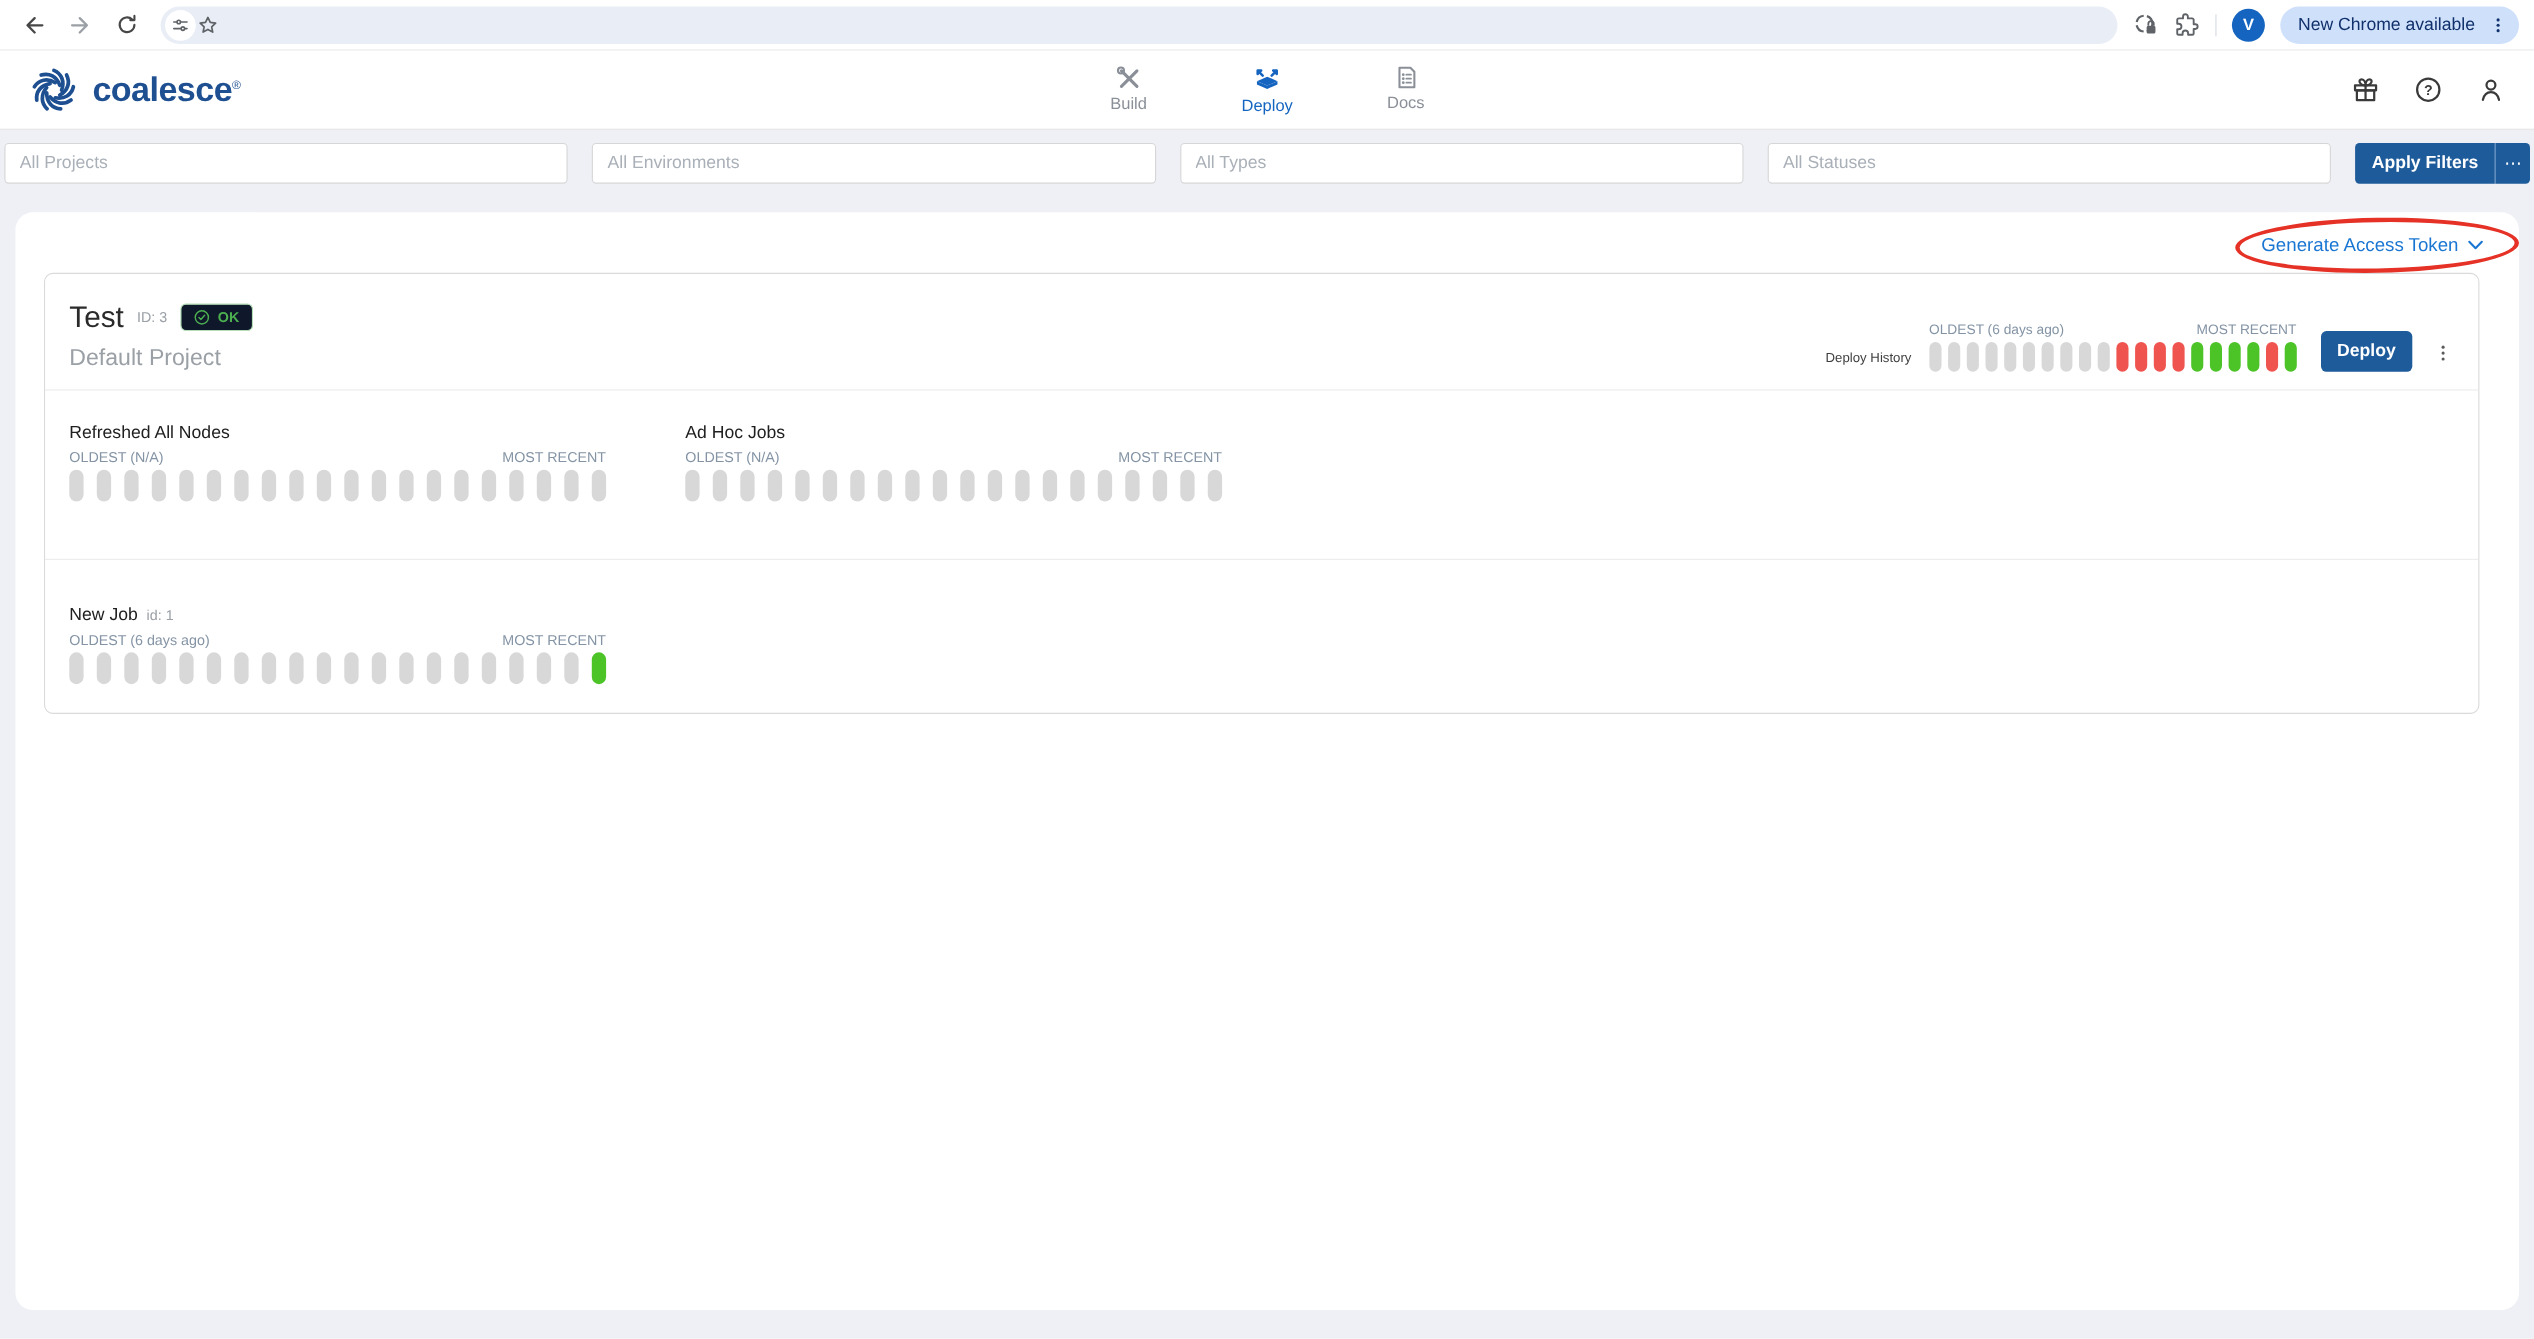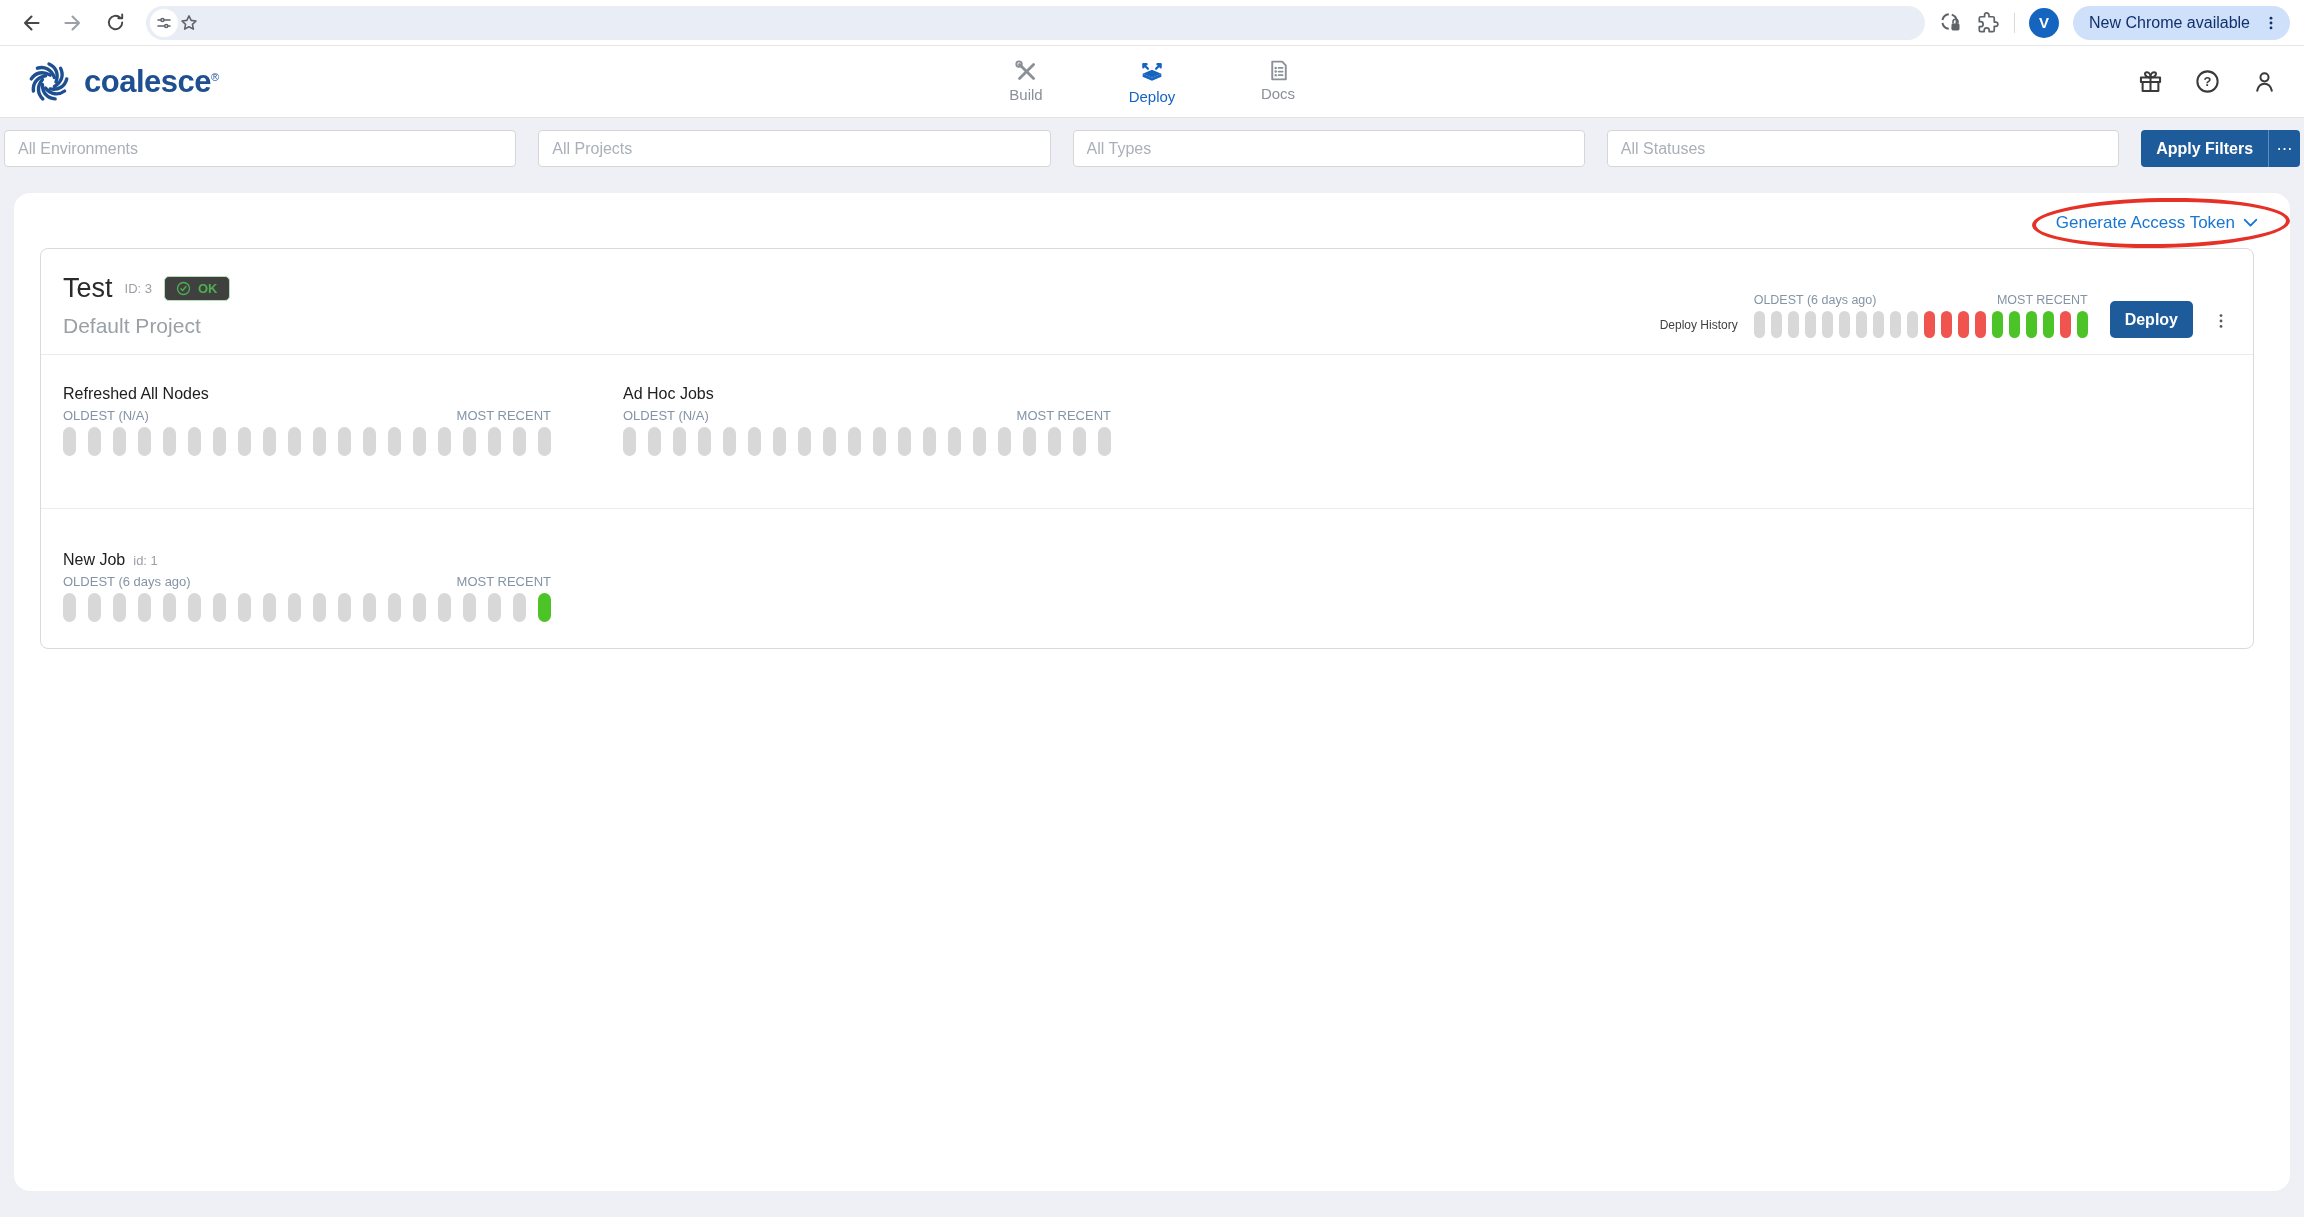--- a/index.html
+++ b/index.html
@@ -70,21 +70,21 @@
     position:absolute; inset:-15px -26px -15px -24px; border:4px solid #e53126;
     border-radius:50%; transform:rotate(-1deg); pointer-events:none;
   }
   
   .card { border:1px solid #dadada; border-radius:8px; background:#fff; margin-right:10px; }
   .card-header { display:flex; padding:24px 22px 16px 22px; }
   .title-line { display:flex; align-items:center; gap:12px; }
   .project-title { font-size:27px; font-weight:500; color:#2a2a2a; }
   .id-label { font-size:13px; color:#9aa0a6; }
   .ok-badge {
-    display:inline-flex; align-items:center; gap:7px; border:1px solid #b4dfb6; background:#404040;
+    display:inline-flex; align-items:center; gap:7px; border:1px solid #b4dfb6; background:#0f172a;
     color:#4caf50; font-size:13px; font-weight:700; padding:4px 11px; border-radius:5px;
   }
   .subtitle { color:#9aa0a6; font-size:21px; margin-top:10px; }
   .history-cluster { margin-left:auto; display:flex; align-items:flex-end; gap:16px; }
   .history-label { font-size:12px; color:#3f3f3f; margin-bottom:6px; white-space:nowrap; }
   .bars-block { display:flex; flex-direction:column; }
   .bars-labels { display:flex; justify-content:space-between; font-size:12.5px; color:#8494a5; margin-bottom:4px; }
   .bars { display:flex; gap:6px; }
   .bars .bar { display:inline-block; }
   .bars-sm .bar { width:11px; height:27px; border-radius:5.5px; }
@@ -256,22 +256,22 @@
           <g stroke="#3a3a3a" stroke-width="1.8" fill="none" stroke-linecap="round">
             <circle cx="12" cy="8.3" r="3.6"></circle>
             <path d="M5.5 20.2c.9-4 3.4-6.2 6.5-6.2s5.6 2.2 6.5 6.2"></path>
           </g>
         </svg>
     </span>
   </div>
 </div>
 
 <div class="filter-row">
+  <input class="filter-input" placeholder="All Projects" style="">
   <input class="filter-input" placeholder="All Environments" style="">
-  <input class="filter-input" placeholder="All Projects" style="">
   <input class="filter-input" placeholder="All Types" style="">
   <input class="filter-input" placeholder="All Statuses" style="">
   <div class="apply-split">
     <button class="apply-btn">Apply Filters</button>
     <button class="more-btn">⋯</button>
   </div>
 </div>
 
 <div class="panel">
 

